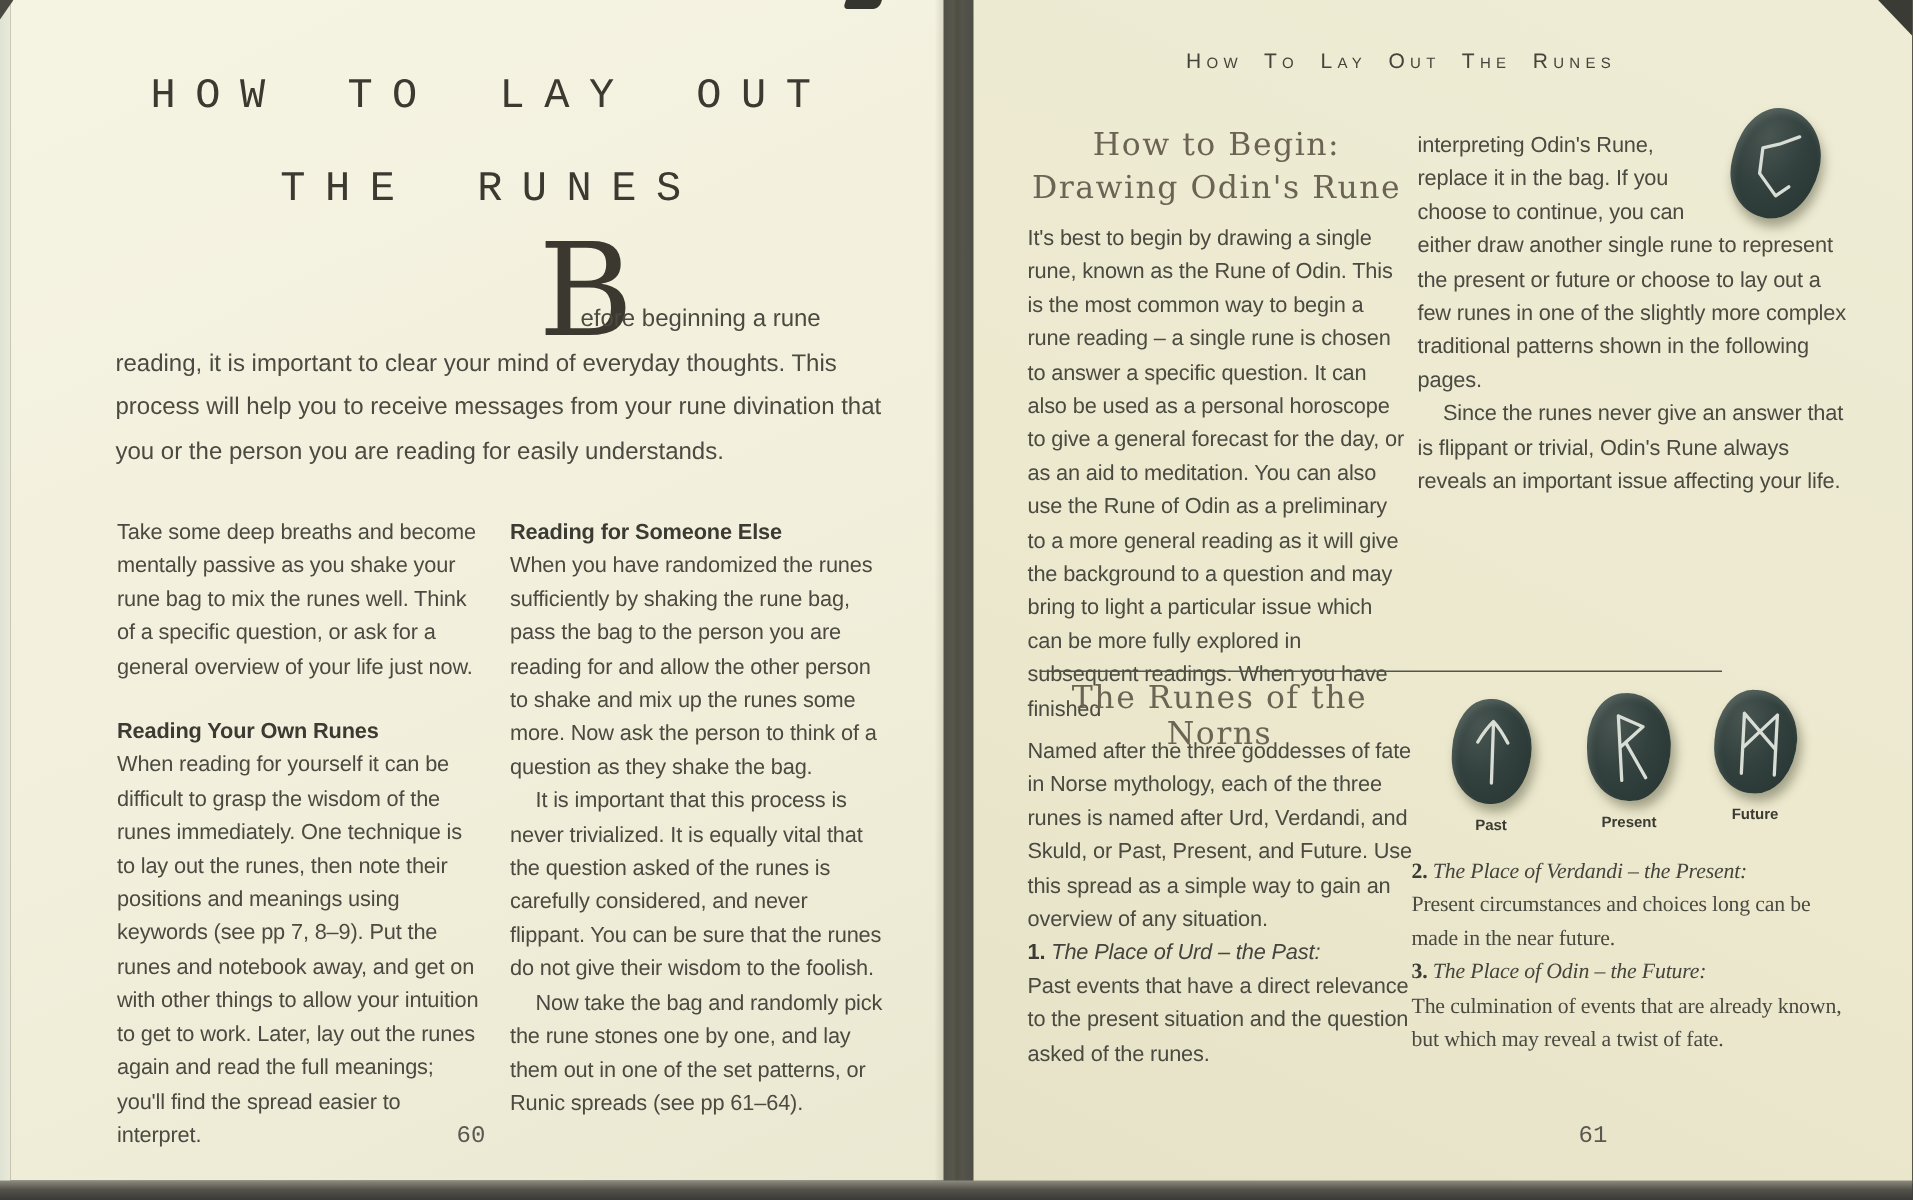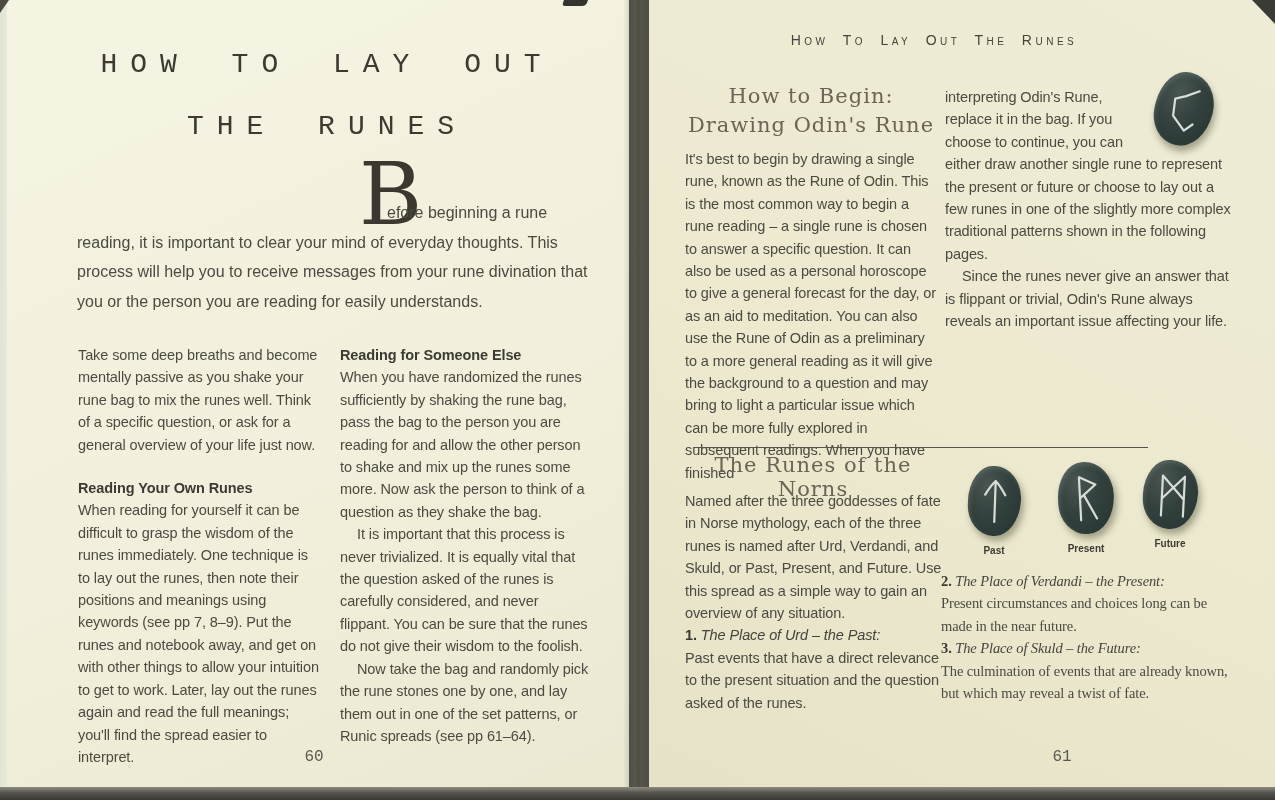--- a/index.html
+++ b/index.html
@@ -179,21 +179,21 @@
             <path d="M8 8 L8 48 M30 8 L30 48 M8 8 L30 31 M30 8 L8 31" fill="none" stroke="#d8ded6" stroke-width="2.2" stroke-linecap="round" stroke-linejoin="round"></path>
           </svg>
         </div>
         <div class="stone-label">Future</div>
       </div>
     </div>
 
     <div id="norns-items23" class="body-text">
       <p><span class="item-num">2.</span> <span class="item-title">The Place of Verdandi – the Present:</span><br>
       <span>Present circumstances and choices long can be made in the near future.</span></p>
-      <p><span class="item-num">3.</span> <span class="item-title">The Place of Skuld – the Future:</span><br>
+      <p><span class="item-num">3.</span> <span class="item-title">The Place of Odin – the Future:</span><br>
       <span>The culmination of events that are already known, but which may reveal a twist of fate.</span></p>
     </div>
 
     <div class="page-num" id="page-num-right">61</div>
   </div>
 
   <div id="bottom-band"></div>
   <div id="corner-tr"></div>
   <div id="corner-tl"></div>
   <div id="top-mark"></div>

